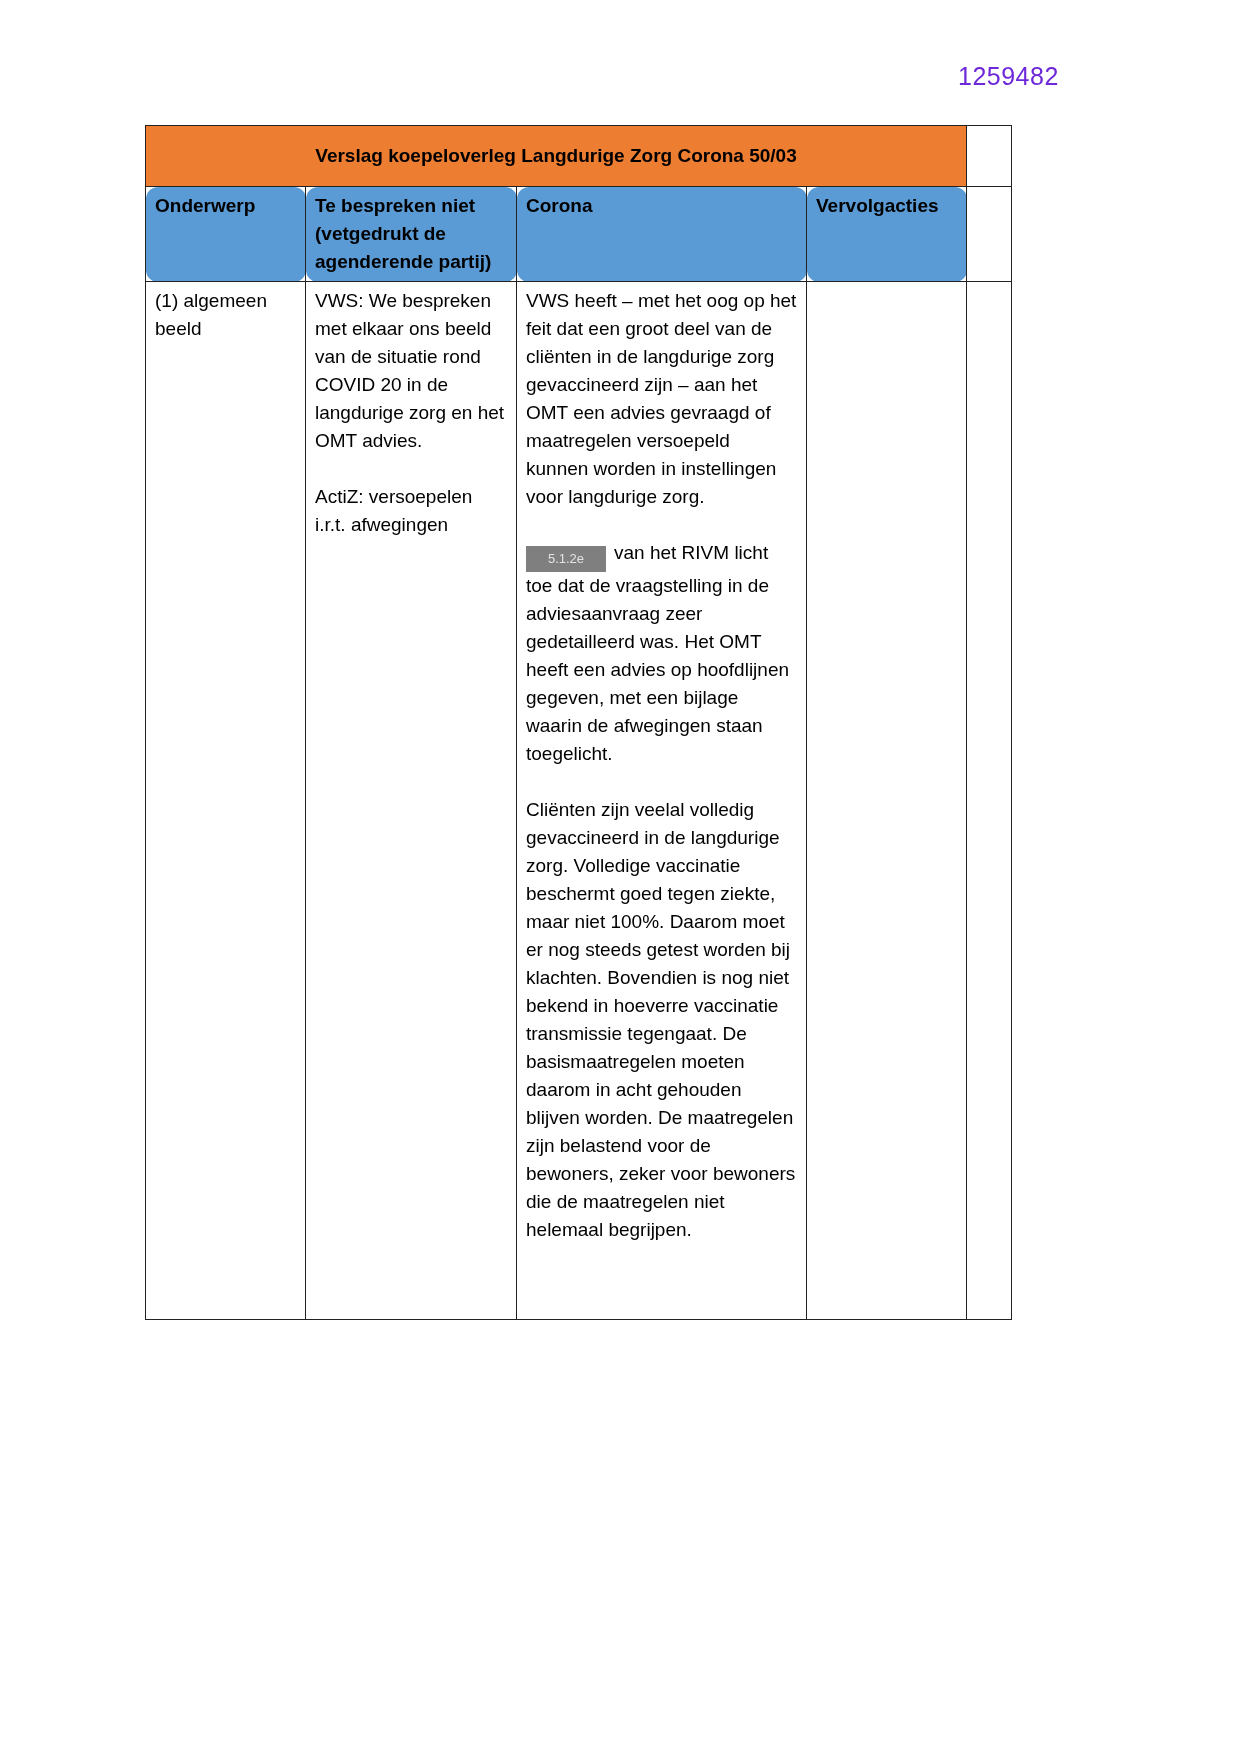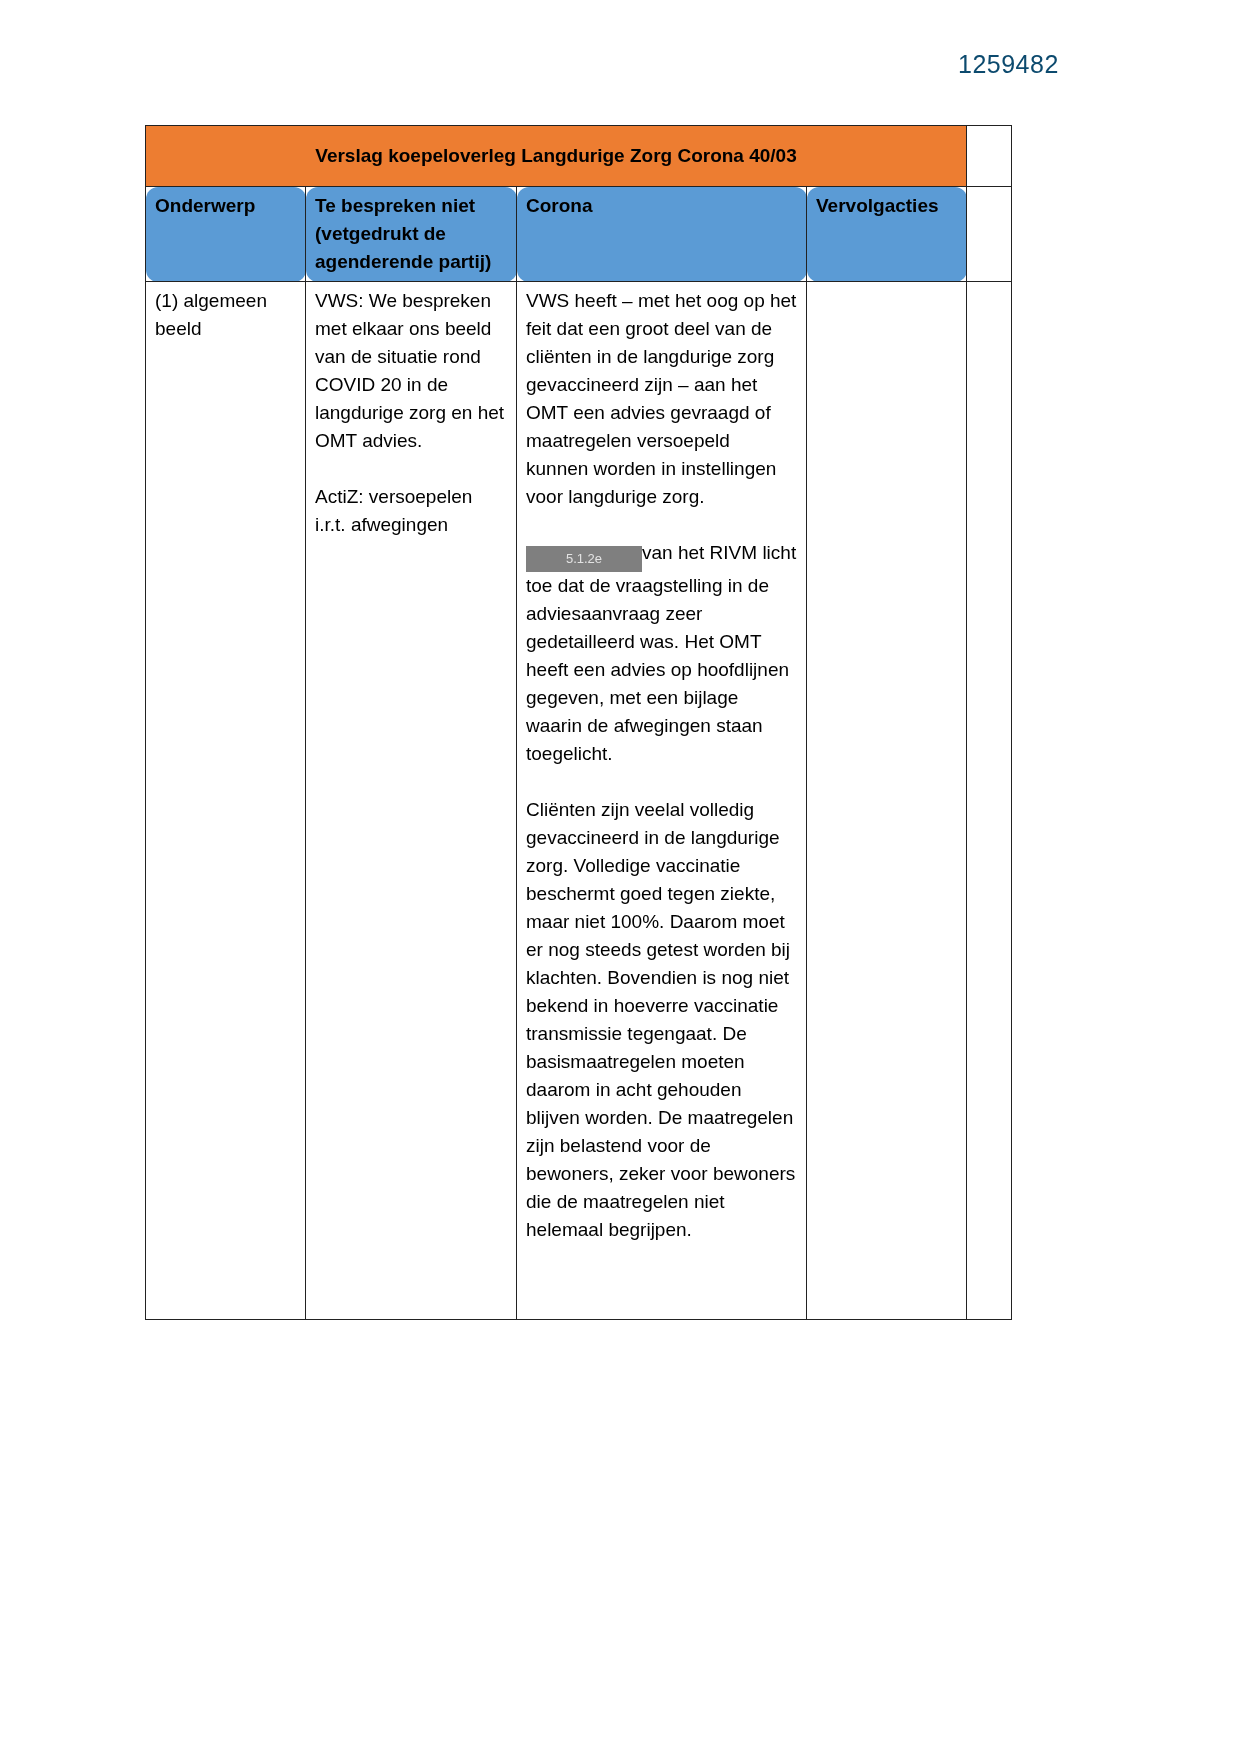--- a/index.html
+++ b/index.html
@@ -7,25 +7,25 @@
   body {
     width: 1241px;
     height: 1754px;
     background: #ffffff;
     position: relative;
     font-family: "Liberation Sans", sans-serif;
     color: #000000;
   }
   .doc-number {
     position: absolute;
-    top: 50px;
+    top: 62px;
     left: 958px;
     font-size: 25px;
     letter-spacing: 0.5px;
-    color: #0c4a6e;
+    color: #6d28d9;
   }
   table.main {
     position: absolute;
     top: 125px;
     left: 145px;
     width: 866px;
     border-collapse: collapse;
     table-layout: fixed;
   }
   table.main td {
@@ -51,28 +51,29 @@
     line-height: 27px;
     height: 84px;
     border-radius: 12px;
   }
   .body-row td { height: 1038px; }
   .cell-p { margin: 0 0 28px 0; }
   .cell-p:last-child { margin-bottom: 0; }
   .bold { font-weight: normal; }
   .redaction {
     display: inline-block;
-    width: 116px;
+    width: 80px;
     height: 26px;
     background: var(--redaction-bg, #7F7F7F);
     color: #e3e3e3;
     font-size: 13px;
     line-height: 26px;
     text-align: center;
     vertical-align: -4px;
+    margin-right: 8px;
   }
   .spacer-cell { background: #ffffff; }
 </style>
 </head>
 <body>
 
 <div class="page">
 
   <div class="doc-number">1259482</div>
 
@@ -80,21 +81,21 @@
     <colgroup>
       <col style="width:160px">
       <col style="width:211px">
       <col style="width:290px">
       <col style="width:160px">
       <col style="width:45px">
     </colgroup>
 
     <tbody>
         <tr>
-      <td class="title-cell" colspan="4">Verslag koepeloverleg Langdurige Zorg Corona 40/03</td>
+      <td class="title-cell" colspan="4">Verslag koepeloverleg Langdurige Zorg Corona 50/03</td>
       <td class="spacer-cell"></td>
     </tr>
 
     <tr>
       <td class="header-cell">Onderwerp</td>
       <td class="header-cell">Te bespreken niet (vetgedrukt de agenderende partij)</td>
       <td class="header-cell">Corona</td>
       <td class="header-cell">Vervolgacties</td>
       <td class="spacer-cell"></td>
     </tr>

